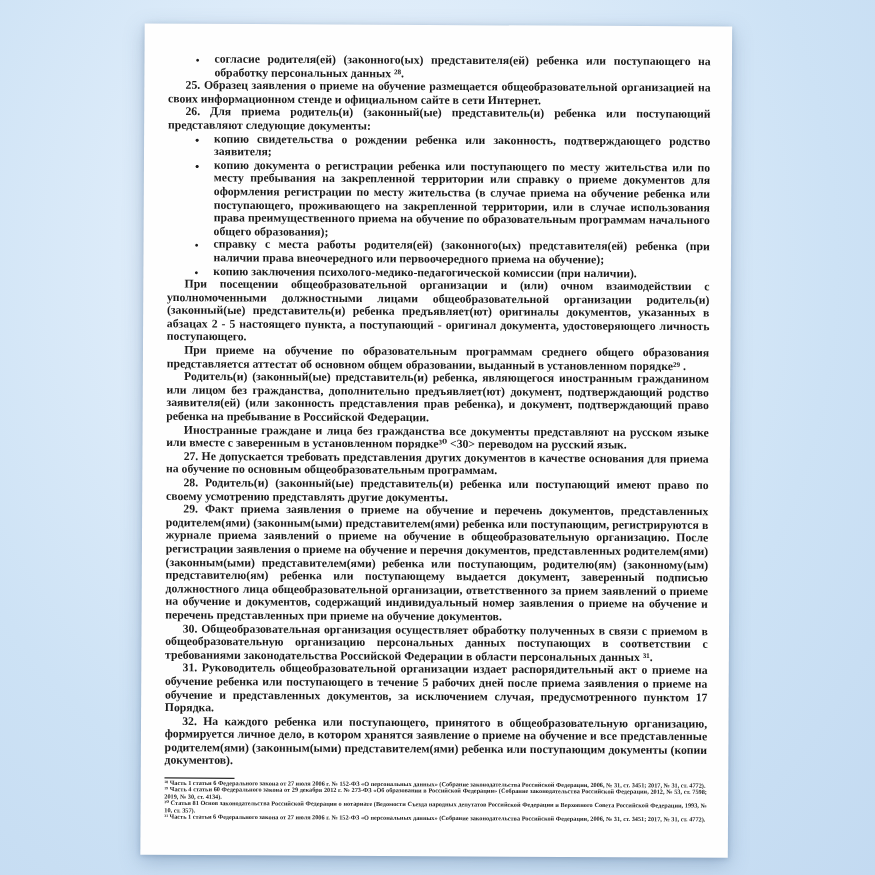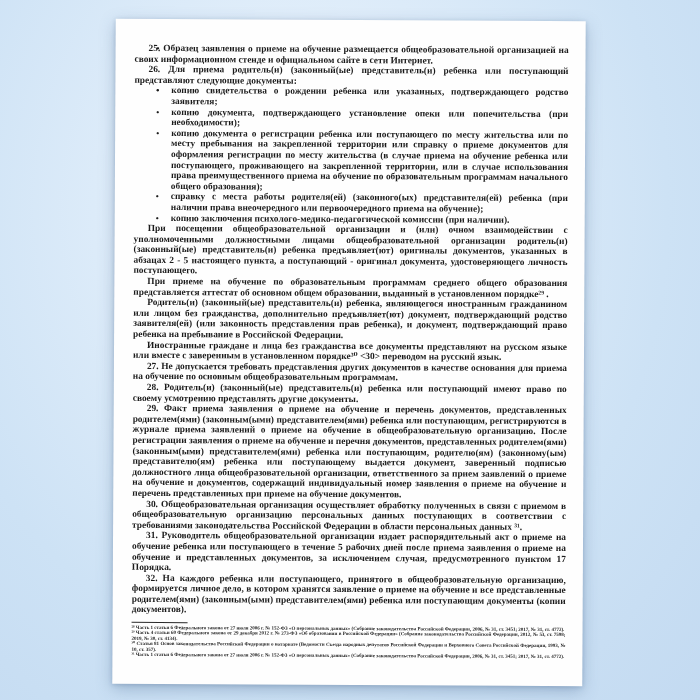--- a/index.html
+++ b/index.html
@@ -35,26 +35,26 @@
     color:#1e1e1e;font-size:5px;line-height:5.4px;font-weight:600;
     text-align:justify;margin:0;
   }
 </style>
 </head>
 <body>
 
 <div>
   <div class="page">
     <div class="doc-body" id="doc-body">
-        <div class="bullet"><span class="marker">•</span></div>
+        <div class="bullet"><span class="marker">•</span><span>согласие родителя(ей) (законного(ых) представителя(ей) ребенка или поступающего на обработку персональных данных ²⁸.</span></div>
         <p class="para">25. Образец заявления о приеме на обучение размещается общеобразовательной организацией на своих информационном стенде и официальном сайте в сети Интернет.</p>
         <p class="para">26. Для приема родитель(и) (законный(ые) представитель(и) ребенка или поступающий представляют следующие документы:</p>
         <div class="bullet"><span class="marker">•</span></div>
-        <div class="bullet"><span class="marker">•</span><span>копию свидетельства о рождении ребенка или указанных, подтверждающего родство заявителя;</span></div>
-        <div class="bullet"><span class="marker">•</span><span>копию документа, подтверждающего установление опеки или попечительства (при необходимости);</span></div>
+        <div class="bullet"><span class="marker">•</span><span>копию свидетельства о рождении ребенка или законность, подтверждающего родство заявителя;</span></div>
+        <div class="bullet"><span class="marker">•</span></div>
         <div class="bullet"><span class="marker">•</span><span>копию документа о регистрации ребенка или поступающего по месту жительства или по месту пребывания на закрепленной территории или справку о приеме документов для оформления регистрации по месту жительства (в случае приема на обучение ребенка или поступающего, проживающего на закрепленной территории, или в случае использования права преимущественного приема на обучение по образовательным программам начального общего образования);</span></div>
         <div class="bullet"><span class="marker">•</span><span>справку с места работы родителя(ей) (законного(ых) представителя(ей) ребенка (при наличии права внеочередного или первоочередного приема на обучение);</span></div>
         <div class="bullet"><span class="marker">•</span><span>копию заключения психолого-медико-педагогической комиссии (при наличии).</span></div>
         <p class="para">При посещении общеобразовательной организации и (или) очном взаимодействии с уполномоченными должностными лицами общеобразовательной организации родитель(и) (законный(ые) представитель(и) ребенка предъявляет(ют) оригиналы документов, указанных в абзацах 2 - 5 настоящего пункта, а поступающий - оригинал документа, удостоверяющего личность поступающего.</p>
         <p class="para">При приеме на обучение по образовательным программам среднего общего образования представляется аттестат об основном общем образовании, выданный в установленном порядке²⁹ .</p>
         <p class="para">Родитель(и) (законный(ые) представитель(и) ребенка, являющегося иностранным гражданином или лицом без гражданства, дополнительно предъявляет(ют) документ, подтверждающий родство заявителя(ей) (или законность представления прав ребенка), и документ, подтверждающий право ребенка на пребывание в Российской Федерации.</p>
         <p class="para">Иностранные граждане и лица без гражданства все документы представляют на русском языке или вместе с заверенным в установленном порядке³⁰ &lt;30&gt; переводом на русский язык.</p>
         <p class="para">27. Не допускается требовать представления других документов в качестве основания для приема на обучение по основным общеобразовательным программам.</p>
         <p class="para">28. Родитель(и) (законный(ые) представитель(и) ребенка или поступающий имеют право по своему усмотрению представлять другие документы.</p>
         <p class="para">29. Факт приема заявления о приеме на обучение и перечень документов, представленных родителем(ями) (законным(ыми) представителем(ями) ребенка или поступающим, регистрируются в журнале приема заявлений о приеме на обучение в общеобразовательную организацию. После регистрации заявления о приеме на обучение и перечня документов, представленных родителем(ями) (законным(ыми) представителем(ями) ребенка или поступающим, родителю(ям) (законному(ым) представителю(ям) ребенка или поступающему выдается документ, заверенный подписью должностного лица общеобразовательной организации, ответственного за прием заявлений о приеме на обучение и документов, содержащий индивидуальный номер заявления о приеме на обучение и перечень представленных при приеме на обучение документов.</p>

